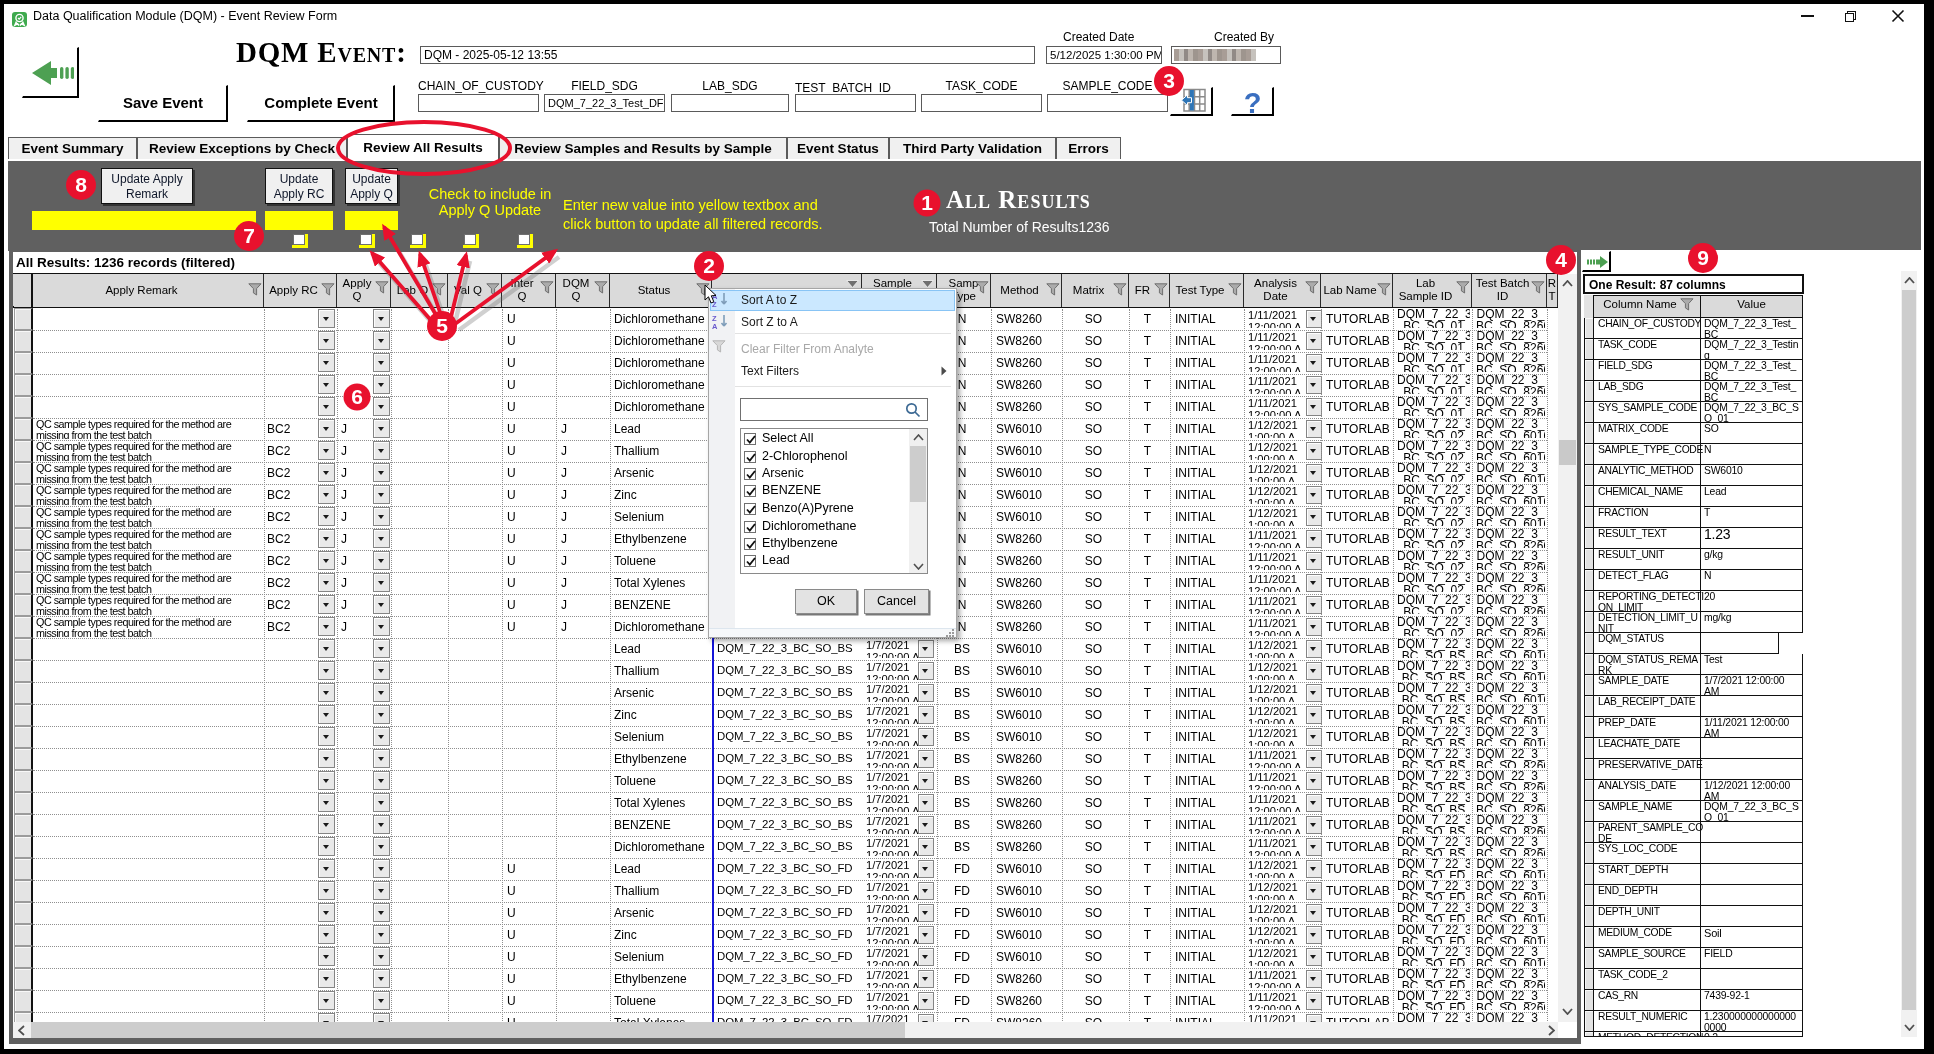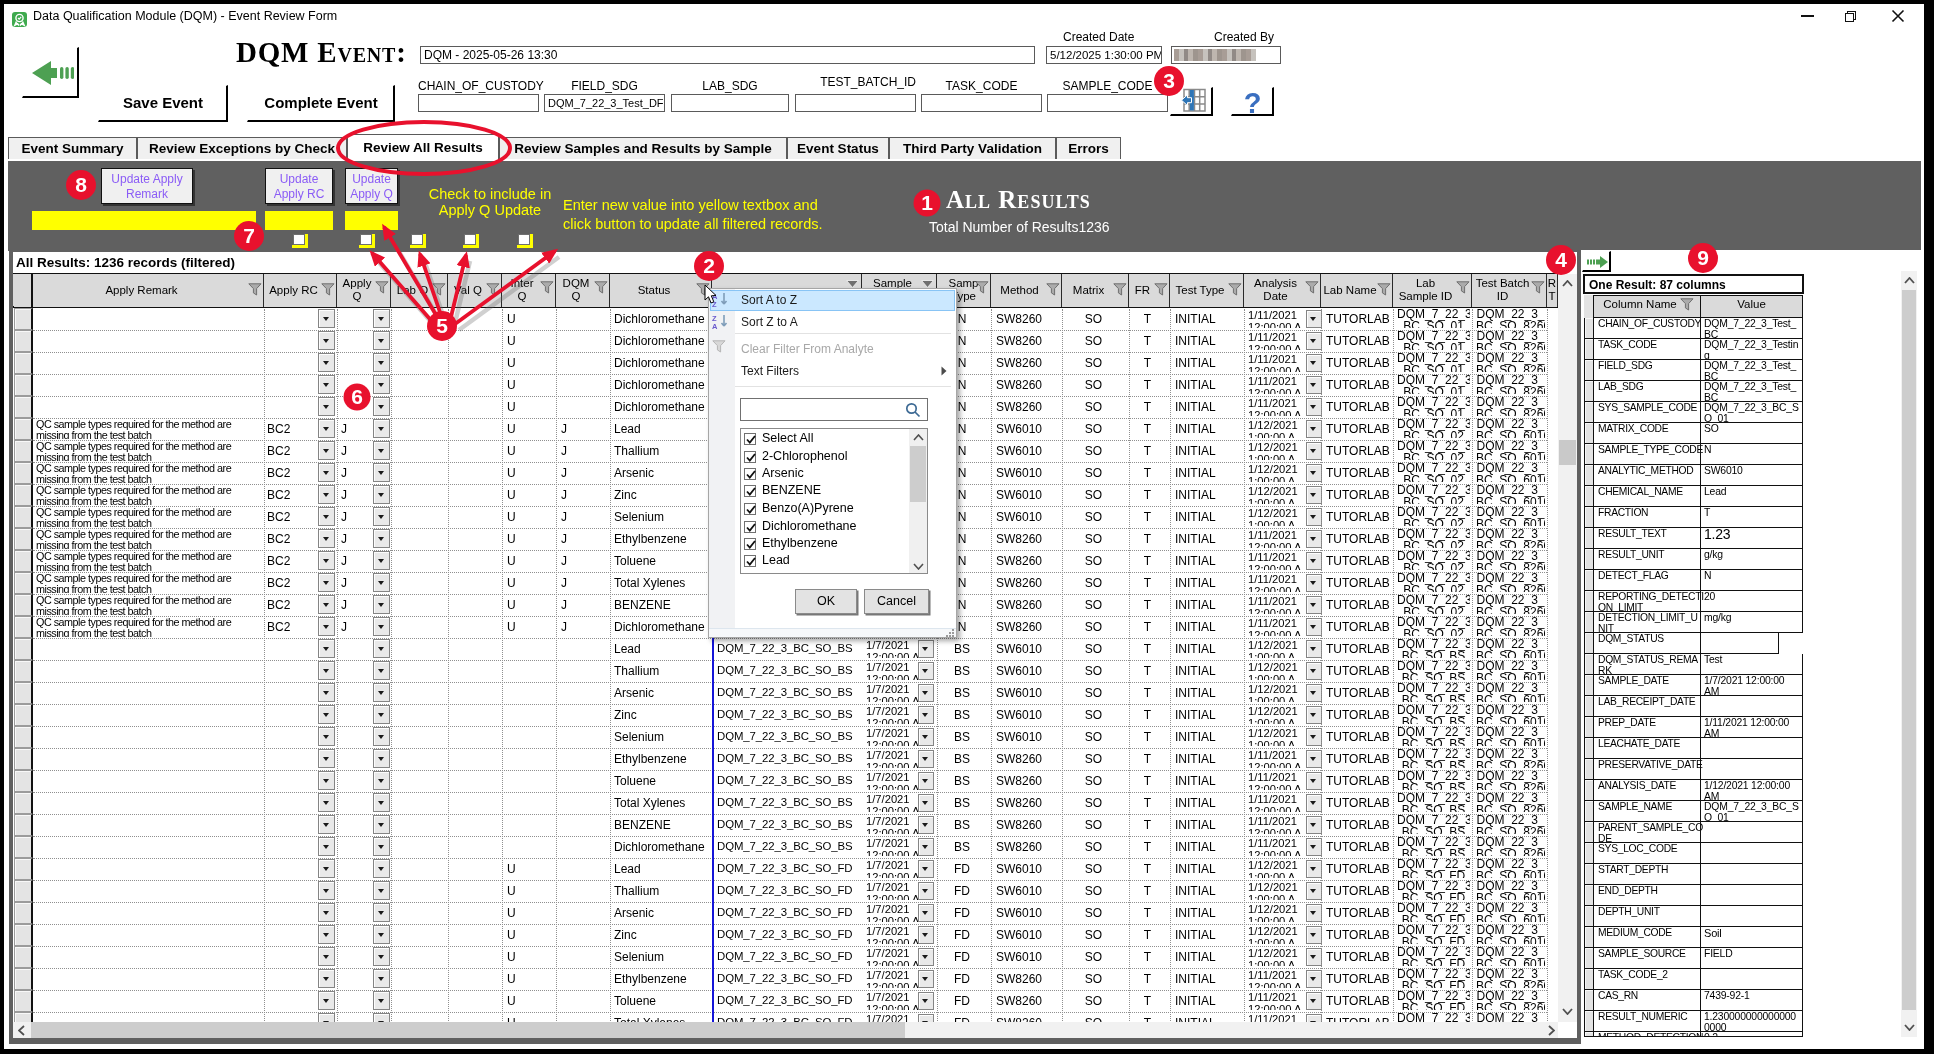--- a/index.html
+++ b/index.html
@@ -6,21 +6,21 @@
   font-family:"Liberation Sans", sans-serif; }
 .abs { position:absolute; }
 #win { position:absolute; left:4px; top:4px; width:1920px; height:1045px; background:#fff; }
 .field { position:absolute; border:1px solid #5a5a5a; background:#fff; font-size:12px;
   line-height:16px; padding-left:3px; white-space:nowrap; overflow:hidden; }
 .lbl { position:absolute; font-size:12px; color:#000; white-space:nowrap; }
 .btn3d { position:absolute; background:#fff;
   border-right:2px solid #000; border-bottom:2px solid #000;
   border-top:1px solid #fff; border-left:1px solid #fff; }
 .tbtn { position:absolute; background:#f0f0f0; border:1px solid #111;
-  font-size:12px; text-align:center; color:#8b5cf6; }
+  font-size:12px; text-align:center; color:#0f172a; }
 .ybox { position:absolute; background:#ffff00; }
 .ytext { position:absolute; color:#ffff00; font-size:14.5px; line-height:19px; }
 .cb { position:absolute; width:16px; height:15px; }
 .cb .yr { position:absolute; left:11.5px; top:0; width:3px; height:11px; background:#ffff00; }
 .cb .yb { position:absolute; left:-1px; top:10.5px; width:15.5px; height:3px; background:#ffff00; }
 .cb .bx { position:absolute; left:0; top:0; width:11.5px; height:10.5px; background:#fff; border:1.5px solid #6f6f6f; }
 .hcell { position:absolute; background:#dadada; border-right:1px solid #2a2a2a;
   font-size:11.5px; color:#000; text-align:center; overflow:hidden; line-height:13px; padding-right:13px; }
 .hcell.nopad { padding-right:0; }
 .funnel { position:absolute; }
@@ -51,38 +51,38 @@
     <path d="M1.5 1.5 L12.5 12.5 M12.5 1.5 L1.5 12.5" stroke="#111" stroke-width="1.6"></path>
   </svg>
 <div class="btn3d" style="left:22px;top:47px;width:57px;height:51px;"></div>
 <svg class="abs" style="left:30px;top:59px;" width="44" height="28" viewBox="0 0 44 28">
     <path d="M2 14 L21 2 L21 9 H27 V19 H21 V26 Z" fill="#4da052"></path>
     <rect x="30" y="8" width="3.4" height="12" rx="1.7" fill="#4da052"></rect>
     <rect x="35.4" y="8" width="3.4" height="12" rx="1.7" fill="#4da052"></rect>
     <rect x="40.8" y="8" width="3.4" height="12" rx="1.7" fill="#4da052"></rect>
   </svg>
 <div class="abs" style="left:236px;top:36px;font-family:'Liberation Serif',serif;font-weight:700;font-size:29px;font-variant:small-caps;letter-spacing:0.8px;">DQM Event:</div>
-<div class="field" style="left:420px;top:46px;width:615px;height:18px;">DQM - 2025-05-26 13:30</div>
+<div class="field" style="left:420px;top:46px;width:615px;height:18px;">DQM - 2025-05-12 13:55</div>
 <div class="lbl" style="left:1063px;top:30px;">Created Date</div>
 <div class="field" style="left:1046px;top:46px;width:116px;height:18px;font-size:11.5px;">5/12/2025 1:30:00 PM</div>
 <div class="lbl" style="left:1214px;top:30px;">Created By</div>
 <div class="field" style="left:1171px;top:46px;width:110px;height:18px;padding:0;">
     <div style="position:absolute;left:2px;top:2px;width:82px;bottom:2px;background:repeating-linear-gradient(90deg,#a89d96 0 5px,#c6c2bd 5px 10px,#918a86 10px 14px,#beb6af 14px 19px,#9e958e 19px 24px),repeating-linear-gradient(0deg,rgba(255,255,255,.45) 0 4px,rgba(70,70,70,.3) 4px 8px);"></div>
   </div>
 <div class="btn3d" style="left:98px;top:85px;width:130px;height:37px;"></div>
 <div class="abs" style="left:98px;top:94px;width:130px;text-align:center;font-size:15px;font-weight:700;">Save Event</div>
 <div class="btn3d" style="left:247px;top:85px;width:148px;height:37px;"></div>
 <div class="abs" style="left:247px;top:94px;width:148px;text-align:center;font-size:15px;font-weight:700;">Complete Event</div>
 <div class="lbl" style="left:418px;top:79px;width:121px;text-align:center;">CHAIN_OF_CUSTODY</div>
 <div class="field" style="left:418px;top:94px;width:121px;height:18px;"></div>
 <div class="lbl" style="left:544px;top:79px;width:121px;text-align:center;">FIELD_SDG</div>
 <div class="field" style="left:544px;top:94px;width:121px;height:18px;font-size:11px;">DQM_7_22_3_Test_DF</div>
 <div class="lbl" style="left:671px;top:79px;width:118px;text-align:center;">LAB_SDG</div>
 <div class="field" style="left:671px;top:94px;width:118px;height:18px;"></div>
-<div class="lbl" style="left:795px;top:75px;width:121px;text-align:right;">TEST_BATCH_ID</div>
+<div class="lbl" style="left:795px;top:81px;width:121px;text-align:left;">TEST_BATCH_ID</div>
 <div class="field" style="left:795px;top:94px;width:121px;height:18px;"></div>
 <div class="lbl" style="left:921px;top:79px;width:121px;text-align:center;">TASK_CODE</div>
 <div class="field" style="left:921px;top:94px;width:121px;height:18px;"></div>
 <div class="lbl" style="left:1047px;top:79px;width:121px;text-align:center;">SAMPLE_CODE</div>
 <div class="field" style="left:1047px;top:94px;width:121px;height:18px;"></div>
 <div class="btn3d" style="left:1170px;top:87px;width:43px;height:29px;"></div>
 <svg class="abs" style="left:1181px;top:88px;" width="25" height="24" viewBox="0 0 25 24">
     <rect x="3" y="1.5" width="21" height="21.5" fill="#fff" stroke="#8a8a8a" stroke-width="1.5"></rect>
     <path d="M8.2 1.5 V23 M13.5 1.5 V23 M18.7 1.5 V23 M3 8.7 H24 M3 15.9 H24" stroke="#8a8a8a" stroke-width="1.5" fill="none"></path>
     <rect x="8.9" y="2" width="4" height="20.5" fill="#2e75b6"></rect>

